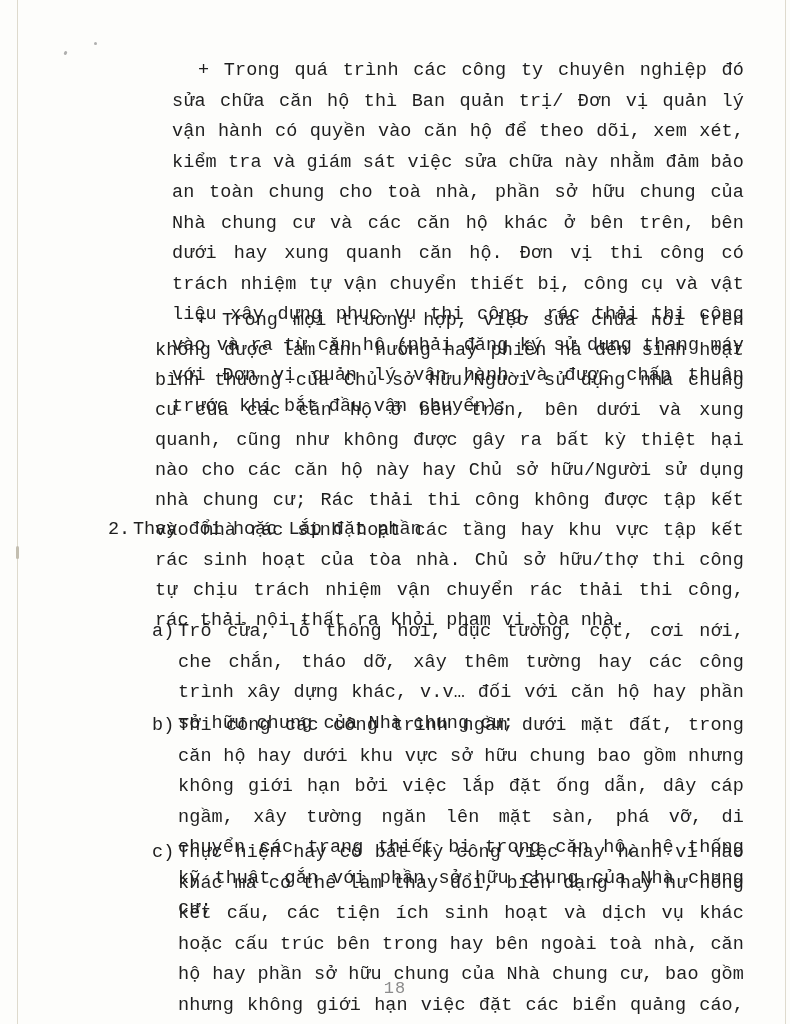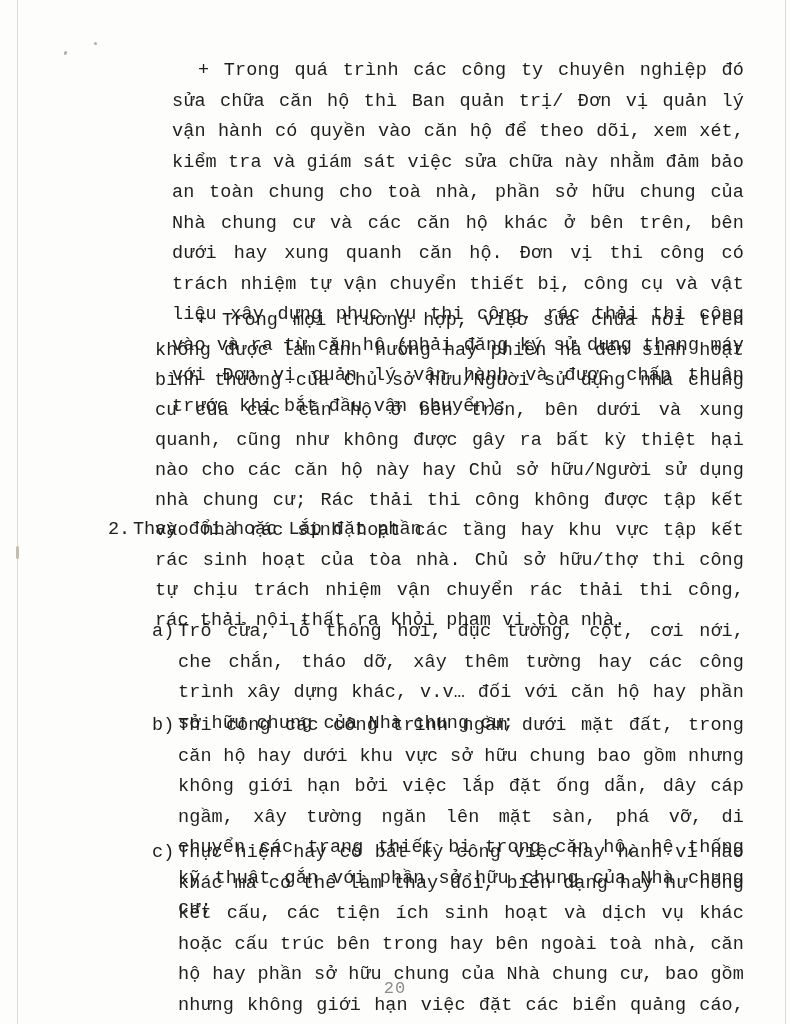--- a/index.html
+++ b/index.html
@@ -133,15 +133,15 @@
   <div class="list-item item-b">
     <span class="item-marker">b)</span>
     <span>Thi công các công trình ngầm dưới mặt đất, trong căn hộ hay dưới khu vực sở hữu chung bao gồm nhưng không giới hạn bởi việc lắp đặt ống dẫn, dây cáp ngầm, xây tường ngăn lên mặt sàn, phá vỡ, di chuyển các trang thiết bị trong căn hộ, hệ thống kỹ thuật gắn với phần sở hữu chung của Nhà chung cư;</span>
   </div>
 
   <div class="list-item item-c">
     <span class="item-marker">c)</span>
     <span>Thực hiện hay có bất kỳ công việc hay hành vi nào khác mà có thể làm thay đổi, biến dạng hay hư hỏng kết cấu, các tiện ích sinh hoạt và dịch vụ khác hoặc cấu trúc bên trong hay bên ngoài toà nhà, căn hộ hay phần sở hữu chung của Nhà chung cư, bao gồm nhưng không giới hạn việc đặt các biển quảng cáo, panô, áp phích, biển</span>
   </div>
 
-  <div class="page-number">20</div>
+  <div class="page-number">18</div>
 
 </div>
 
 </body></html>

